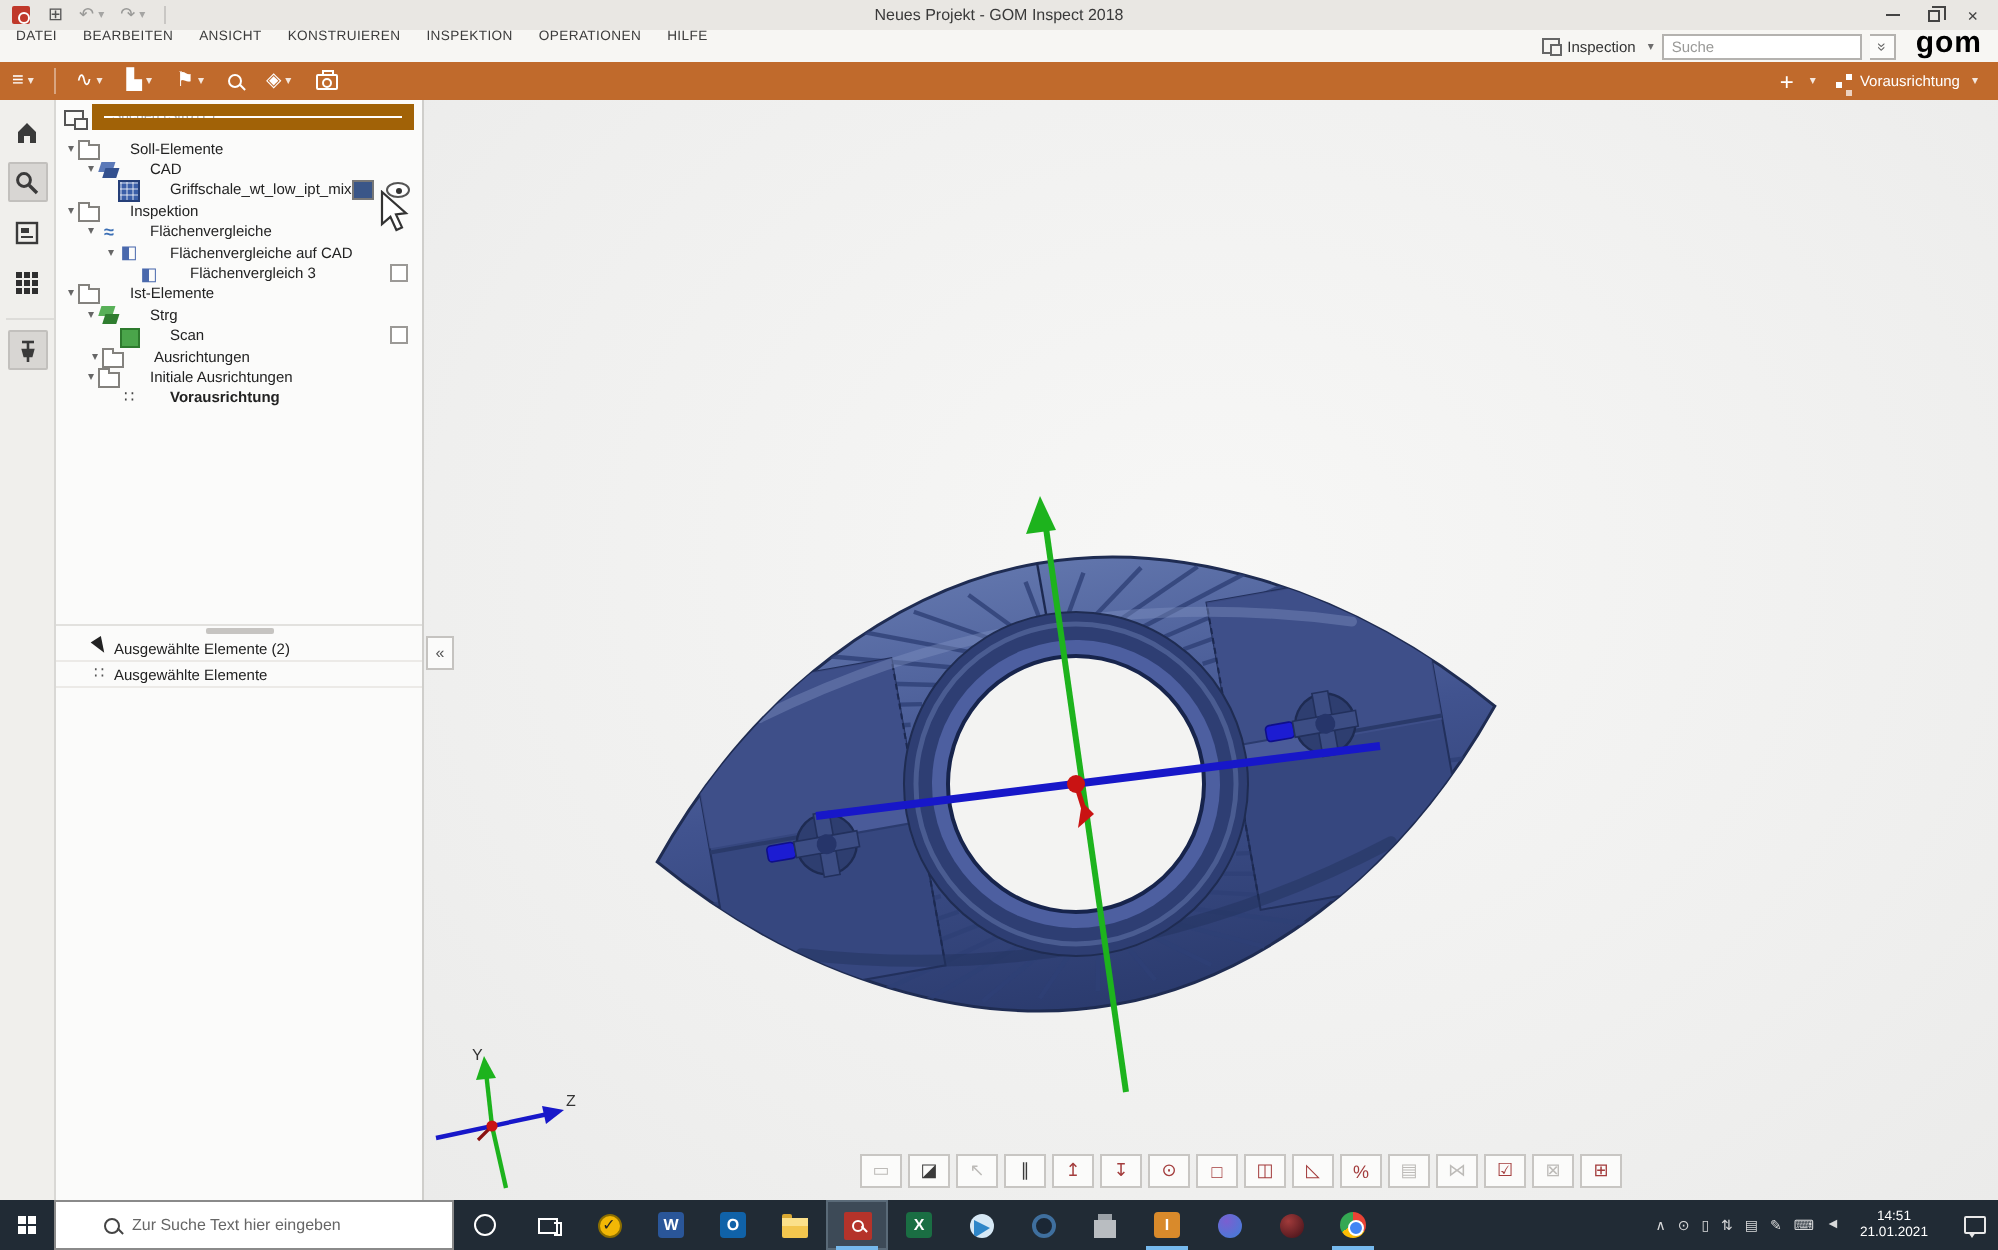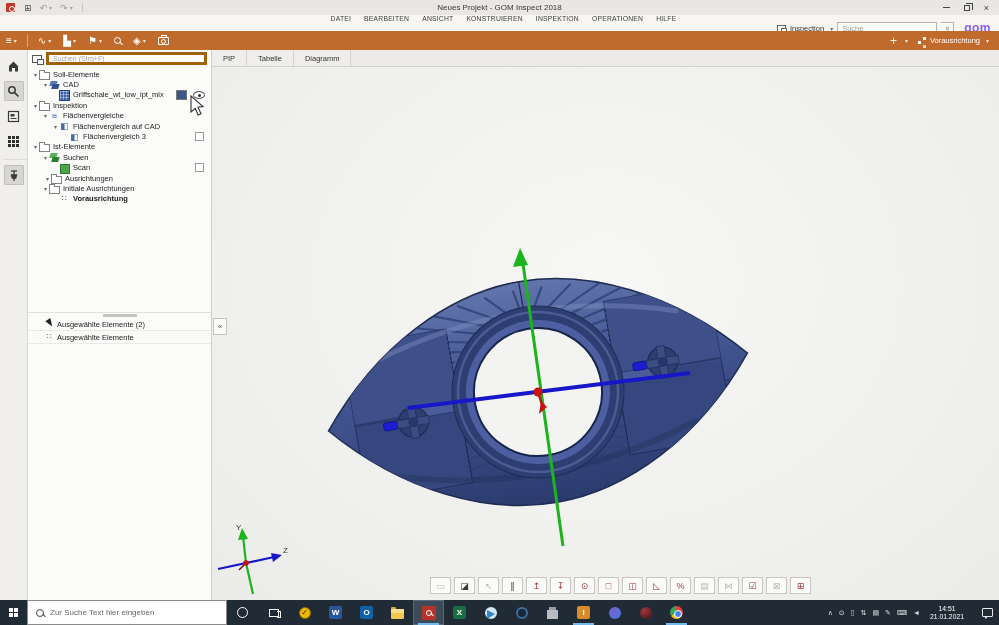--- a/index.html
+++ b/index.html
@@ -19,32 +19,32 @@
   .tb-ic.dim{color:#9a9a98;}
   .vsep{width:1px;height:9px;background:#c9c7c4;margin:0 5px;}
   .title{position:absolute;left:0;right:0;text-align:center;font-size:8px;color:#3a3a3a;pointer-events:none;}
   .wincontrols{margin-left:auto;display:flex;align-items:center;gap:14px;padding-right:6px;z-index:2;}
   .wc{color:#444;font-size:9px;display:flex;align-items:center;height:12px;}
   .minico{width:7px;height:1px;background:#444;display:inline-block;}
   .maxico{width:6px;height:6px;border:1px solid #444;display:inline-block;position:relative;background:#e9e7e3;}
   .maxico::before{content:"";position:absolute;left:1.5px;top:-2.5px;width:6px;height:6px;border:1px solid #444;border-bottom:none;border-left:none;}
 
   
-  .menubar{position:absolute;left:0;top:15px;right:0;height:16px;background:#f7f6f3;display:flex;align-items:center;flex-direction:column;}
+  .menubar{position:absolute;left:0;top:15px;right:0;height:16px;background:#f7f6f3;display:flex;}
   .menus{display:flex;gap:13px;padding-left:8px;}
   .menu-item{font-size:6.8px;color:#3c3c3c;letter-spacing:.2px;}
   .menubar-right{margin-left:auto;display:flex;align-items:center;gap:4px;padding-right:4px;}
   .ws-ic{width:9px;height:8px;border:1px solid #666;position:relative;}
   .ws-ic::after{content:"";position:absolute;right:-2px;bottom:-2px;width:4px;height:4px;background:#f7f6f3;border:1px solid #666;}
   .ws-label{font-size:7.5px;color:#333;}
   .search-top{width:100px;height:13px;border:1px solid #b4b2af;background:#fff;font-size:7.5px;padding:0 4px;color:#333;outline:none;font-family:inherit;}
   .search-top::placeholder{color:#9a9a98;}
   .dd-btn{width:13px;height:13px;border:1px solid #b4b2af;border-left:none;background:#fcfcfb;color:#666;font-size:8px;display:flex;align-items:center;justify-content:center;transform:none;}
   .dd-btn i{display:inline-block;transform:rotate(90deg);}
-  .gom-logo{font-size:12px;font-weight:700;color:#8b5cf6;letter-spacing:.5px;margin:0 4px 2px 6px;line-height:10px;}
+  .gom-logo{font-size:15px;font-weight:700;color:#000000;letter-spacing:.5px;margin:0 4px 2px 6px;line-height:10px;}
 
   
   .ribbon{position:absolute;left:0;top:31px;right:0;height:19px;background:#c06a2c;display:flex;align-items:center;color:#fff;}
   .rb-tool{display:flex;align-items:center;padding:0 6px;height:100%;}
   .rb-glyph{font-size:10px;line-height:19px;}
   .rb-sep{width:1px;height:13px;background:rgba(255,255,255,.4);margin:0 4px;}
   .mag{width:7px;height:7px;border:1.4px solid currentColor;border-radius:50%;position:relative;display:inline-block;}
   .mag::after{content:"";position:absolute;width:4px;height:1.4px;background:currentColor;transform:rotate(45deg);right:-3.4px;bottom:-1px;}
   .cam{width:11px;height:8px;border:1.1px solid #fff;border-radius:1px;position:relative;display:inline-block;}
   .cam::before{content:"";position:absolute;left:2.5px;top:-2.5px;width:3.5px;height:2px;border:1px solid #fff;border-bottom:none;}
@@ -61,26 +61,26 @@
   .si.active{background:#d8d6d3;border:1px solid #c2c0bd;}
   .si.sep{margin-top:9px;position:relative;}
   .si.sep::before{content:"";position:absolute;top:-7px;left:-2px;width:24px;height:1px;background:#dddcd9;}
   .si svg{display:block;}
 
   
   .explorer{position:absolute;left:28px;top:50px;width:184px;bottom:25px;background:#fbfbfa;border-right:1px solid #cfcecb;}
   .exp-top{position:absolute;left:0;top:0;right:0;height:17px;display:flex;align-items:center;padding:0 4px;gap:4px;}
   .exp-ic{width:10px;height:8px;border:1px solid #555;position:relative;flex:none;}
   .exp-ic::after{content:"";position:absolute;right:-3px;bottom:-3px;width:5px;height:4px;background:#fbfbfa;border:1px solid #555;}
-  .exp-search{flex:1;height:13px;border:3px solid #a16207;background:#fff;font-size:7px;padding:0 4px;color:#333;outline:none;font-family:inherit;}
+  .exp-search{flex:1;height:13px;border:6px solid #a16207;background:#fff;font-size:7px;padding:0 4px;color:#333;outline:none;font-family:inherit;}
   .exp-search::placeholder{color:#a5a3a0;}
   .tree{position:absolute;left:0;top:19px;right:0;height:243px;overflow:hidden;}
   .trow{position:relative;height:10.4px;display:flex;align-items:center;font-size:7.5px;color:#222;white-space:nowrap;}
   .trow .exp{width:7px;font-size:6px;color:#666;flex:none;text-align:center;}
-  .trow .lbl{margin-left:1px;}
+  .trow .lbl{margin-left:13px;}
   .trow .lbl.bold{font-weight:700;}
   .ti{width:11px;height:10px;display:inline-block;position:relative;flex:none;margin-right:2px;text-align:center;}
   .ti-folder::before{content:"";position:absolute;left:0;top:2.5px;width:9px;height:6px;border:1px solid #84827e;background:#fff;}
   .ti-folder::after{content:"";position:absolute;left:0;top:.5px;width:4px;height:2px;border:1px solid #84827e;border-bottom:none;background:#fff;}
   .ti-cad::before{content:"";position:absolute;left:1px;top:1px;width:7px;height:4.5px;background:#5b79b8;transform:skewX(-18deg);}
   .ti-cad::after{content:"";position:absolute;left:3px;top:4.5px;width:7px;height:4.5px;background:#33508e;transform:skewX(-18deg);}
   .ti-part::before{content:"";position:absolute;left:0;top:.5px;width:9px;height:9px;background:#3b5fa8;border:1px solid #253f78;
     background-image:linear-gradient(rgba(255,255,255,.4) 1px,transparent 1px),linear-gradient(90deg,rgba(255,255,255,.4) 1px,transparent 1px);background-size:3px 3px;}
   .ti-mesh::before{content:"";position:absolute;left:1px;top:1px;width:7px;height:4.5px;background:#58b058;transform:skewX(-18deg);}
   .ti-mesh::after{content:"";position:absolute;left:3px;top:4.5px;width:7px;height:4.5px;background:#2f7d2f;transform:skewX(-18deg);}
@@ -113,21 +113,21 @@
   .vbtn.tone-dark{color:#3a3a3a;}
   .vbtn.tone-gray{color:#bdbbb8;}
 
   
   .taskbar{position:absolute;left:0;bottom:0;right:0;height:25px;background:#212b35;display:flex;align-items:stretch;color:#fff;}
   .start{width:27px;display:flex;align-items:center;justify-content:center;}
   .winlogo{width:9px;height:9px;display:inline-block;position:relative;}
   .winlogo::before,.winlogo::after{content:"";position:absolute;width:4px;height:4px;background:#fff;}
   .winlogo::before{left:0;top:0;box-shadow:5px 0 0 #fff;}
   .winlogo::after{left:0;top:5px;box-shadow:5px 0 0 #fff;}
-  .tb-search{width:200px;background:#fff;color:#5a5a5a;display:flex;align-items:center;gap:6px;padding:0 8px;border:1px solid #8a8a8a;}
+  .tb-search{width:200px;background:#fff;color:#5a5a5a;display:flex;align-items:center;gap:6px;padding:0 24px;border:1px solid #8a8a8a;}
   .tb-search .mag{color:#444;width:8px;height:8px;}
   .tb-search-text{font-size:8px;color:#666;}
   .apps{display:flex;}
   .app{width:31px;display:flex;align-items:center;justify-content:center;position:relative;}
   .app.active::after{content:"";position:absolute;left:5px;right:5px;bottom:0;height:2px;background:#76b9ed;}
   .app.selected{background:#3d4a57;box-shadow:inset 0 0 0 1px #5a6a78;}
   .ic-cortana{width:11px;height:11px;border:1.5px solid #fff;border-radius:50%;}
   .ic-taskview{width:10px;height:8px;border:1.2px solid #fff;position:relative;}
   .ic-taskview::before{content:"";position:absolute;right:-3px;top:1px;width:3px;height:5px;border:1.2px solid #fff;border-left:none;}
   .ic-norton{width:12px;height:12px;border-radius:50%;background:#f2b705;border:1px solid #8a6d00;color:#222;font-size:8px;font-weight:700;display:flex;align-items:center;justify-content:center;}
@@ -329,37 +329,37 @@
           <span class="lbl">Inspektion</span>
         </div>
         <div class="trow" style="padding-left: 14px;">
           <span class="exp">▾</span>
           <span class="ti ti-comp">≈</span>
           <span class="lbl">Flächenvergleiche</span>
         </div>
         <div class="trow" style="padding-left: 24px;">
           <span class="exp">▾</span>
           <span class="ti ti-surface">◧</span>
-          <span class="lbl">Flächenvergleich auf CAD</span>
+          <span class="lbl">Flächenvergleiche auf CAD</span>
         </div>
         <div class="trow" style="padding-left: 34px;">
           <span class="exp"></span>
           <span class="ti ti-surface">◧</span>
           <span class="lbl">Flächenvergleich 3</span>
           <span class="cbx"></span>
         </div>
         <div class="trow" style="padding-left: 4px;">
           <span class="exp">▾</span>
           <span class="ti ti-folder"></span>
           <span class="lbl">Ist-Elemente</span>
         </div>
         <div class="trow" style="padding-left: 14px;">
           <span class="exp">▾</span>
           <span class="ti ti-mesh"></span>
-          <span class="lbl">Suchen</span>
+          <span class="lbl">Strg</span>
         </div>
         <div class="trow" style="padding-left: 24px;">
           <span class="exp"></span>
           <span class="ti ti-scan"></span>
           <span class="lbl">Scan</span>
           <span class="cbx"></span>
         </div>
         <div class="trow" style="padding-left: 16px;">
           <span class="exp">▾</span>
           <span class="ti ti-folder"></span>
@@ -387,25 +387,20 @@
           </div>
           <div class="brow">
             <span class="ti ti-related">∷</span>
             <span>Ausgewählte Elemente</span>
           </div>
         </div>
     </div>
   </div>
 
   <div class="viewport">
-    <div class="vp-tabs" id="vpTabs">
-        <span class="vtab">PIP</span>
-        <span class="vtab">Tabelle</span>
-        <span class="vtab">Diagramm</span>
-      </div>
     <button class="collapse">«</button>
 
     <svg id="scene" viewBox="0 0 787 550">
       <defs>
         <linearGradient id="bodyG" x1="0" y1="0" x2="0" y2="1">
           <stop offset="0" stop-color="#6175ac"></stop>
           <stop offset="0.45" stop-color="#41538f"></stop>
           <stop offset="1" stop-color="#2b3b6e"></stop>
         </linearGradient>
         <clipPath id="bodyClip">

